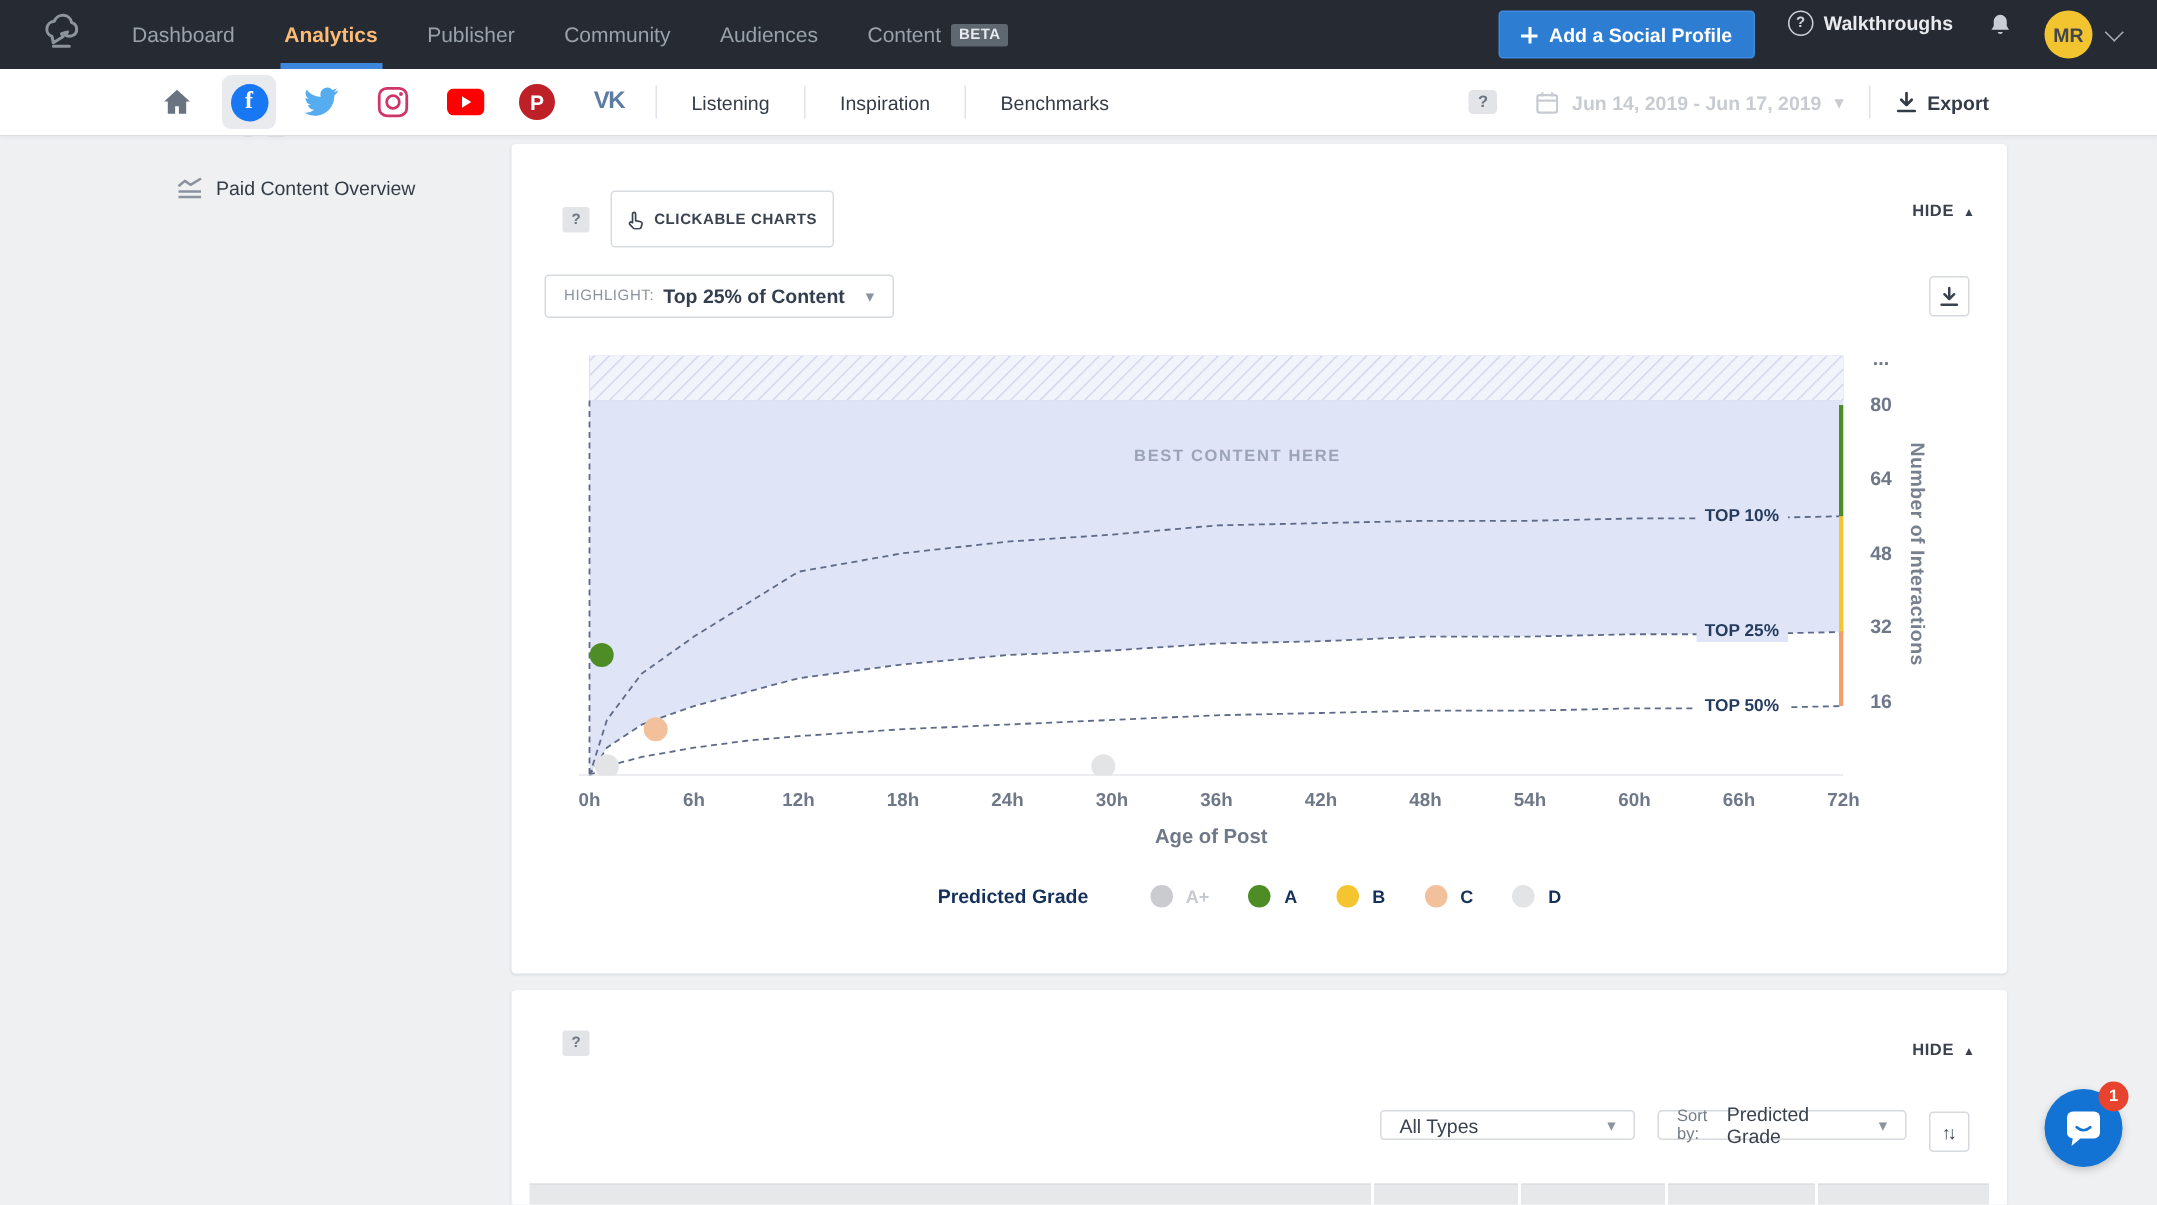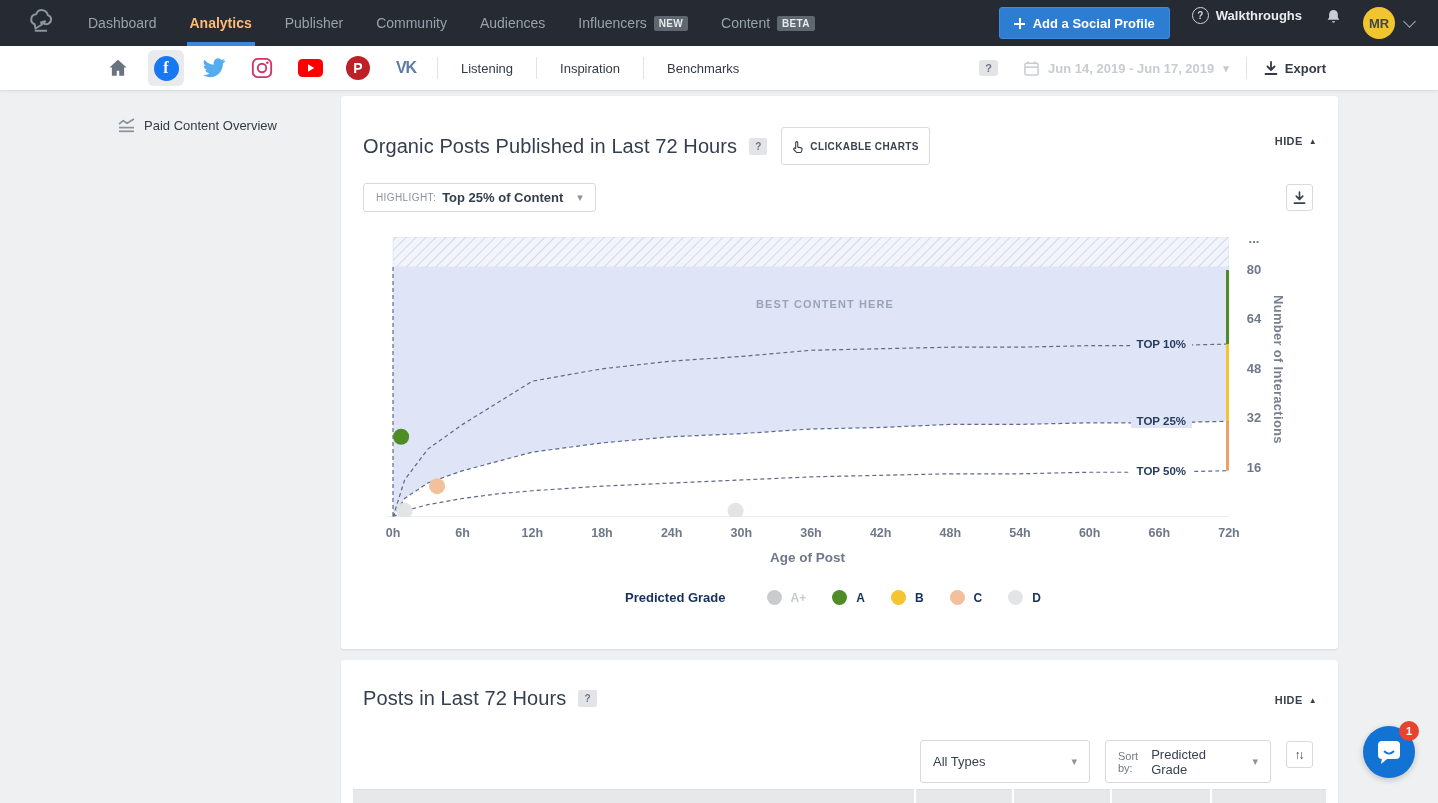--- a/index.html
+++ b/index.html
@@ -84,21 +84,21 @@
   .axis-title-y{position:absolute;left:930px;top:58px;height:180px;writing-mode:vertical-rl;font-size:13px;font-weight:700;color:#77808e;letter-spacing:.3px;}
   
   .legend{position:absolute;left:0;top:494px;width:997px;display:flex;align-items:center;justify-content:center;}
   .legend-title{font-size:13px;font-weight:700;color:#16305c;margin-right:28px;}
   .legend-item{display:flex;align-items:center;margin:0 13px;cursor:pointer;}
   .swatch{width:15px;height:15px;border-radius:50%;margin-right:9px;}
   .legend-item .g-lbl{font-size:12px;font-weight:700;color:#16305c;}
   .legend-item.disabled .g-lbl{color:#c6c9ce;}
   
   #card2 .card-title-row{top:27px;}
-  .sel{position:absolute;top:80px;display:flex;align-items:center;justify-content:space-between;background:#fff;border:1px solid #d6d9de;border-radius:3px;height:43px;box-sizing:border-box;padding:0 12px;cursor:pointer;}
+  .sel{position:absolute;top:80px;display:flex;align-items:center;justify-content:space-between;background:#fff;border:1px solid #d6d9de;border-radius:3px;height:20px;box-sizing:border-box;padding:0 12px;cursor:pointer;}
   #type-dd{left:579px;width:170px;}
   #sort-dd{left:764px;width:166px;gap:17px;}
   .sel .val{font-size:13px;color:#39424e;}
   .sort-lbl{font-size:11px;color:#737b86;margin-right:5px;}
   #sort-btn{left:945px;top:81px;}
   .sort-arrows{font-size:12px;font-weight:700;color:#39424e;letter-spacing:-2px;margin-left:-2px;}
   .table-strip{position:absolute;left:12px;top:129px;width:973px;height:60px;display:flex;}
   .th-cell{background:#e7e8ea;border-top:1px solid #dcdee1;height:100%;}
   .th-cell + .th-cell{margin-left:2px;}
   
@@ -112,24 +112,20 @@
   <div class="logo">
     <svg width="32" height="32" viewBox="0 0 32 32">
         <path d="M10.5 21.5 l-0.8-4.2 a5.2 5.2 0 0 1 1.5-10.1 a6 6 0 0 1 11.6 0.9 a4.6 4.6 0 0 1 0.4 8.7 c-1.5.5-3.2.4-4.6-.4 l1.5-2.1 -4.1 1.1 1 2.1 z M10.6 23.8 h10.6" fill="none" stroke="#8d949d" stroke-width="2" stroke-linejoin="round" stroke-linecap="round"></path>
       </svg>
   </div>
   <div class="nav-item">Dashboard</div>
   <div class="nav-item active">Analytics</div>
   <div class="nav-item">Publisher</div>
   <div class="nav-item">Community</div>
   <div class="nav-item">Audiences</div>
-  <div class="nav-item">
-    <span>Influencers</span>
-    <span class="nav-badge">NEW</span>
-  </div>
   <div class="nav-item">
     <span>Content</span>
     <span class="nav-badge">BETA</span>
   </div>
   <div class="topnav-right">
     <div class="add-profile-btn">
       <span class="plus-icon"></span>
       <span>Add a Social Profile</span>
     </div>
     <div class="walkthroughs">
@@ -223,21 +219,20 @@
   <svg width="17" height="15" viewBox="0 0 17 15">
       <path d="M1 6.2 5.2 2.6 9 5.2 16 1" fill="none" stroke="#8a929d" stroke-width="1.7" stroke-linejoin="round"></path>
       <line x1="1" y1="9.6" x2="16" y2="9.6" stroke="#8a929d" stroke-width="1.7"></line>
       <line x1="1" y1="13.3" x2="16" y2="13.3" stroke="#8a929d" stroke-width="1.7"></line>
     </svg>
   <span class="lbl">Paid Content Overview</span>
 </div>
 
 <div class="card" id="card1">
   <div class="card-title-row">
-    <span class="card-title">Organic Posts Published in Last 72 Hours</span>
     <span class="title-help">?</span>
     <button class="clickable-charts">
       <svg width="12" height="13" viewBox="0 0 14 15">
           <path d="M5.5 1.8c.7 0 1.2.5 1.2 1.2v5.2l3.9.9c.8.2 1.3.9 1.1 1.7l-.7 2.6c-.2.7-.8 1.2-1.5 1.2H6.2c-.4 0-.9-.2-1.2-.5L2.3 11.3c-.5-.5-.5-1.2 0-1.7.4-.4 1.1-.5 1.6-.1l.4.3V3c0-.7.5-1.2 1.2-1.2z" fill="none" stroke="#39424e" stroke-width="1.3" stroke-linejoin="round"></path>
         </svg>
       <span>CLICKABLE CHARTS</span>
     </button>
   </div>
   <div class="hide-btn">
     <span>HIDE</span>
@@ -330,21 +325,20 @@
     </div>
     <div class="legend-item">
       <span class="swatch" style="background: rgb(227, 228, 230);"></span>
       <span class="g-lbl">D</span>
     </div>
   </div>
 </div>
 
 <div class="card" id="card2">
   <div class="card-title-row">
-    <span class="card-title">Posts in Last 72 Hours</span>
     <span class="title-help">?</span>
   </div>
   <div class="hide-btn">
     <span>HIDE</span>
     <span class="car">▲</span>
   </div>
   <div class="sel" id="type-dd">
     <span class="val">All Types</span>
     <span class="dd-caret">▾</span>
   </div>

